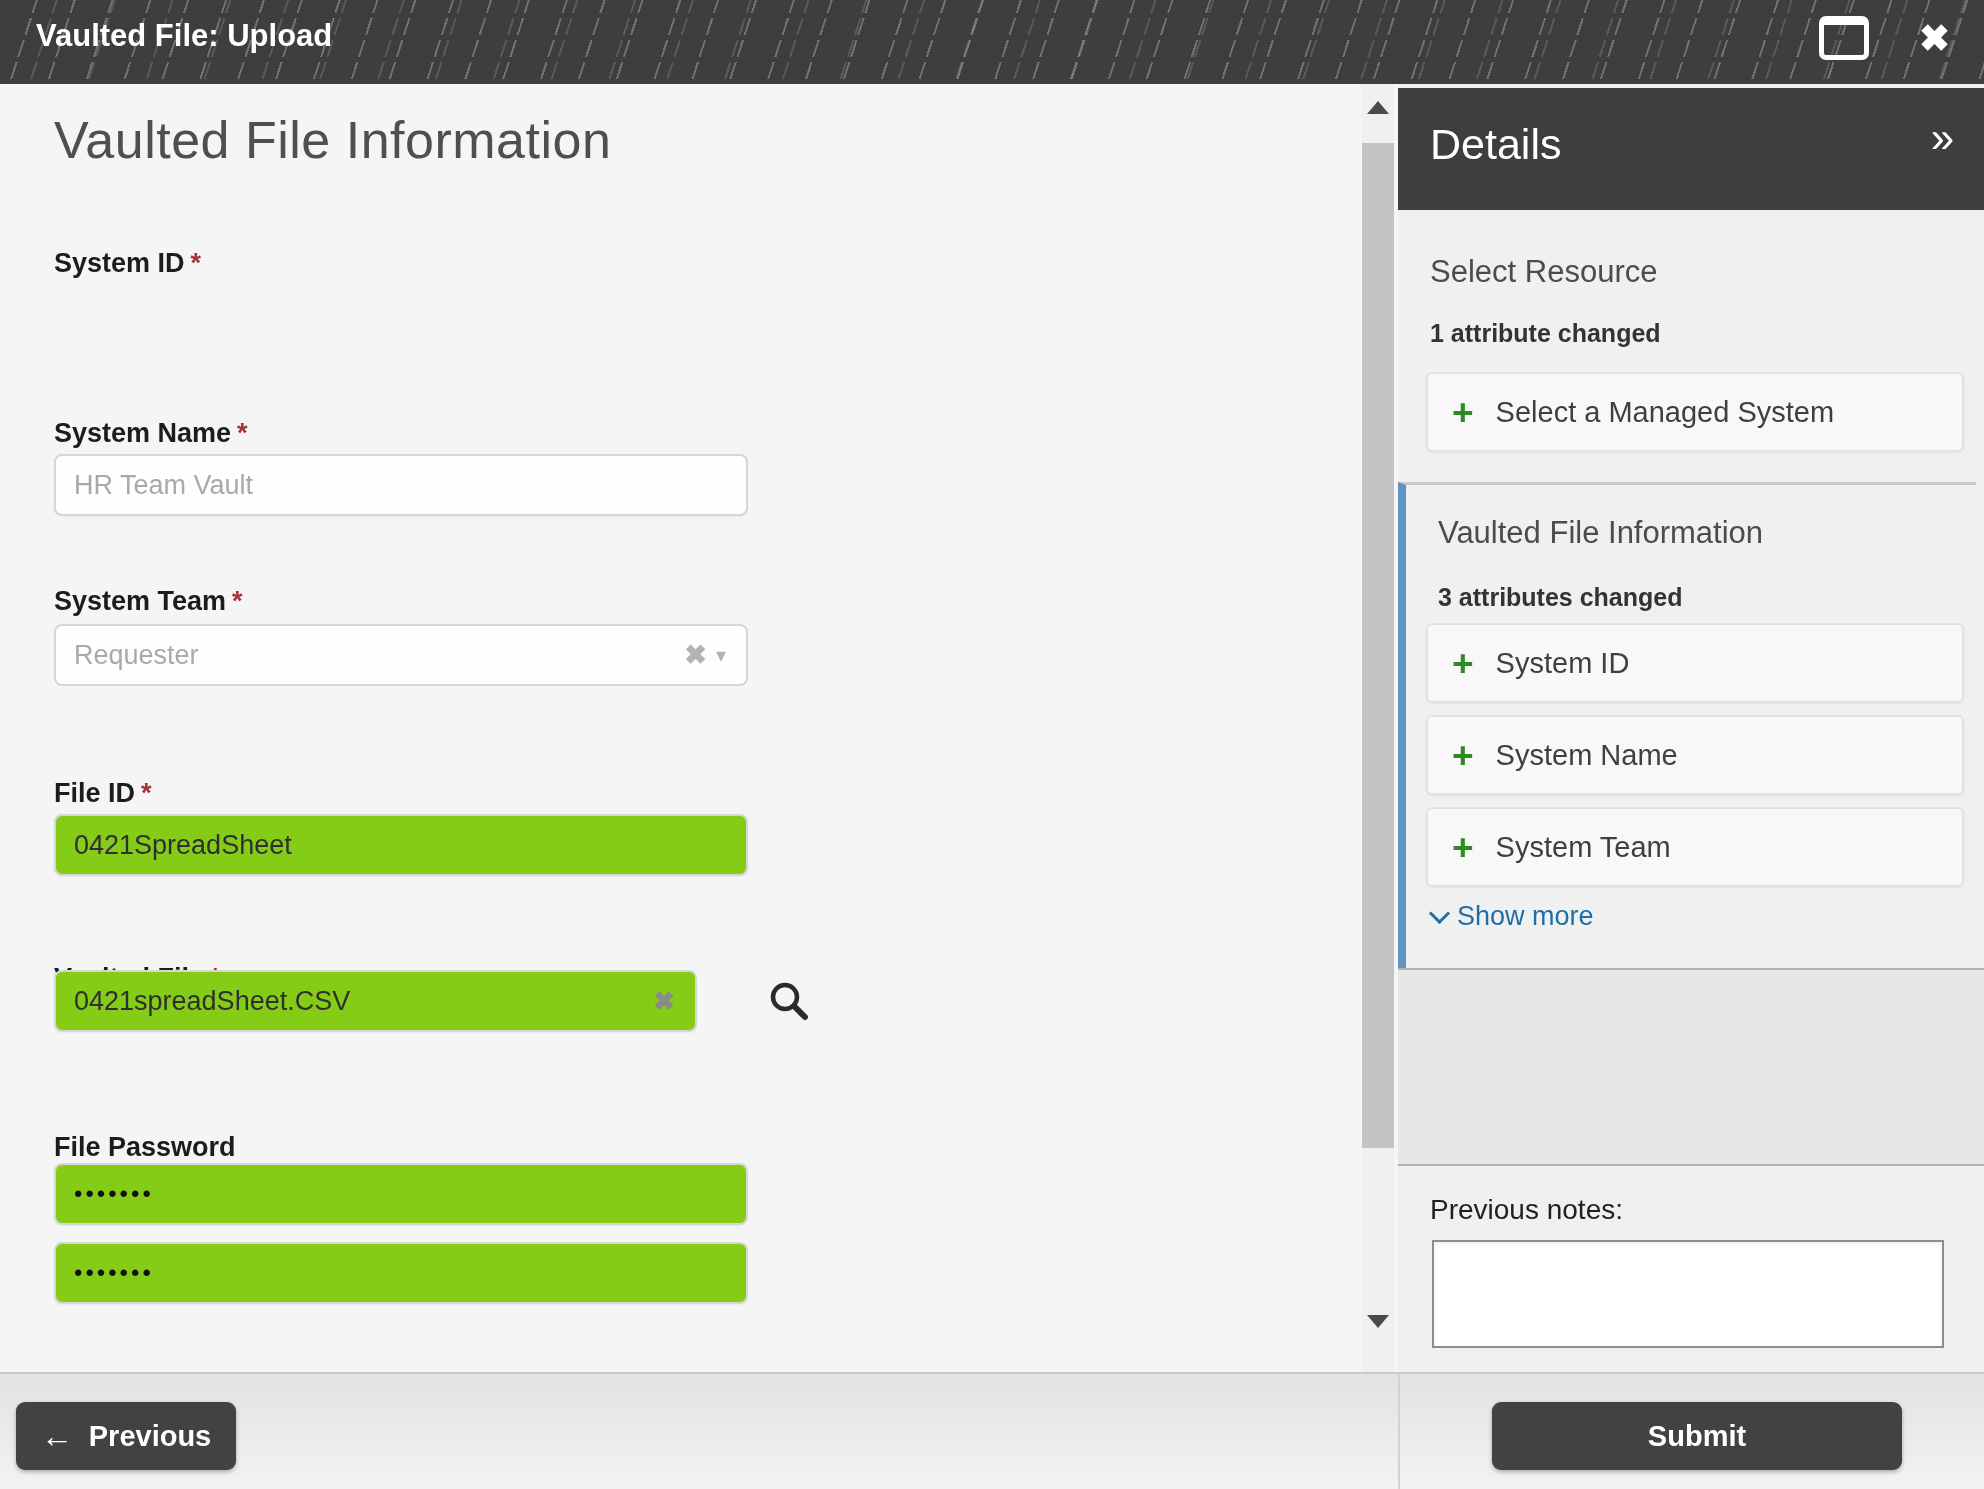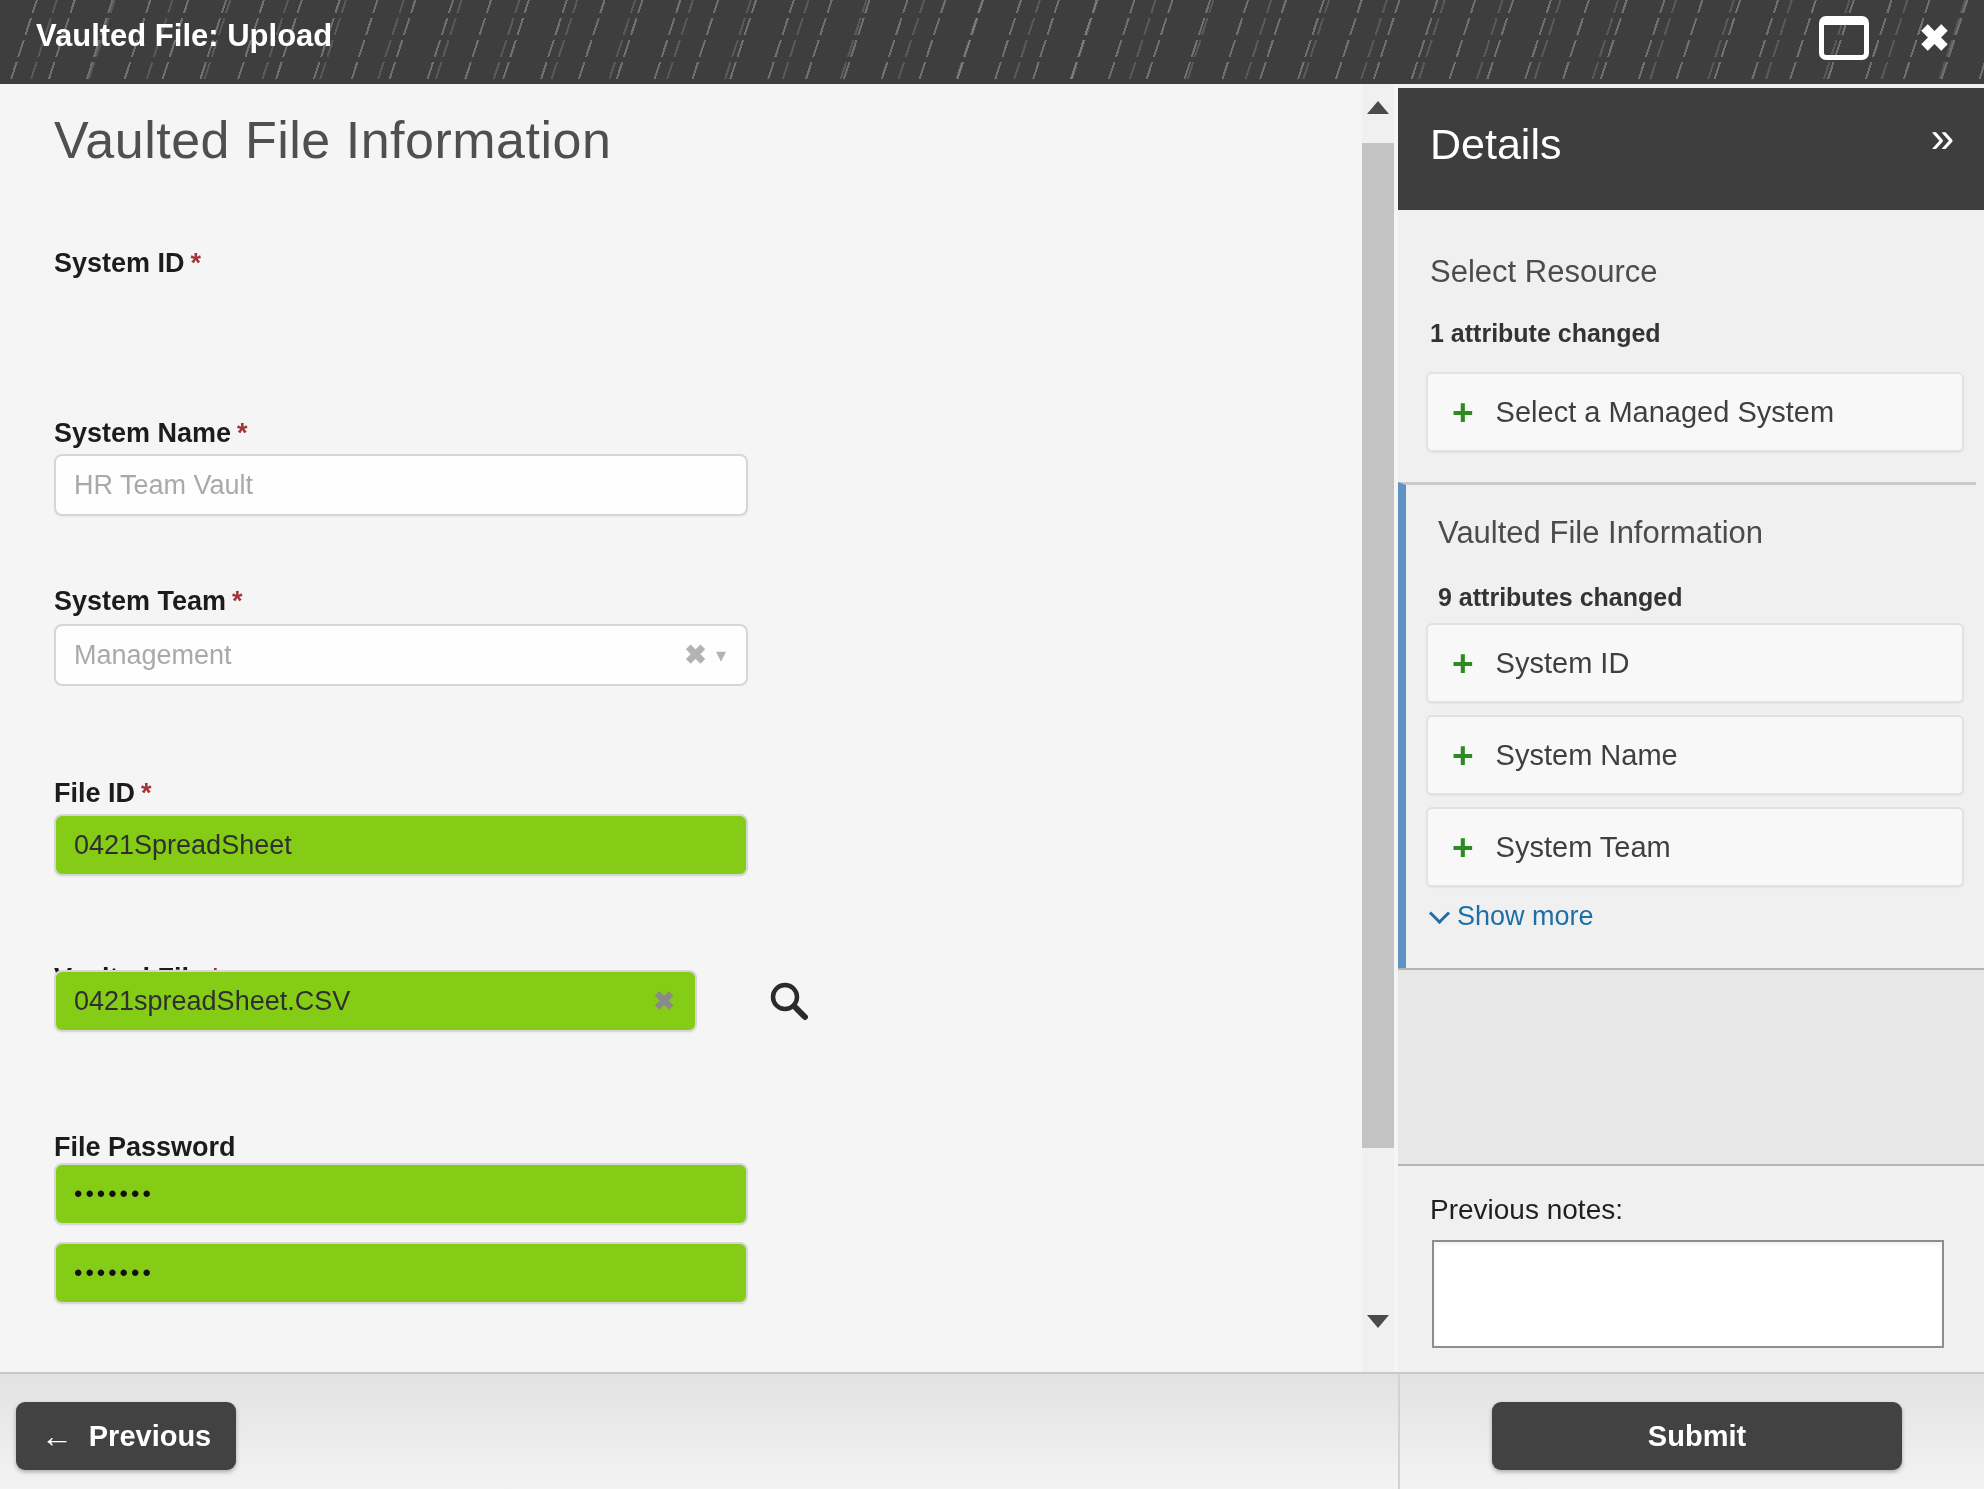--- a/index.html
+++ b/index.html
@@ -118,21 +118,21 @@
 
     <div class="fgroup" style="top:334px;">
       <div class="flabel"><span>System Name</span><span class="req">*</span></div>
     </div>
     <input class="tinput" style="position: absolute; left: 54px; top: 370px;" disabled="" value="HR Team Vault">
 
     <div class="fgroup" style="top:502px;">
       <div class="flabel"><span>System Team</span><span class="req">*</span></div>
     </div>
     <div class="fselect" style="position:absolute;left:54px;top:540px;">
-      <span>Management</span>
+      <span>Requester</span>
       <span class="sel-icons">
         <span class="sel-clear">✖</span>
         <span class="sel-caret">▾</span>
       </span>
     </div>
 
     <div class="fgroup" style="top:694px;">
       <div class="flabel"><span>File ID</span><span class="req">*</span></div>
     </div>
     <input class="tinput" style="position: absolute; left: 54px; top: 730px;" value="0421SpreadSheet">
@@ -180,21 +180,21 @@
 
     <div class="sec-heading" style="left:32px;top:170px;">Select Resource</div>
     <div class="changed" style="left:32px;top:235px;">1 attribute changed</div>
     <button class="attr-card" style="left:28px;top:288px;">
       <span class="plus">+</span>
       <span>Select a Managed System</span>
     </button>
 
     <section class="vfi-section">
       <div class="sec-heading" style="left:32px;top:30px;">Vaulted File Information</div>
-      <div class="changed" style="left:32px;top:98px;">9 attributes changed</div>
+      <div class="changed" style="left:32px;top:98px;">3 attributes changed</div>
 
       <button class="attr-card" style="left:20px;top:138px;">
         <span class="plus">+</span>
         <span>System ID</span>
       </button>
       <button class="attr-card" style="left:20px;top:230px;">
         <span class="plus">+</span>
         <span>System Name</span>
       </button>
       <button class="attr-card" style="left:20px;top:322px;">

